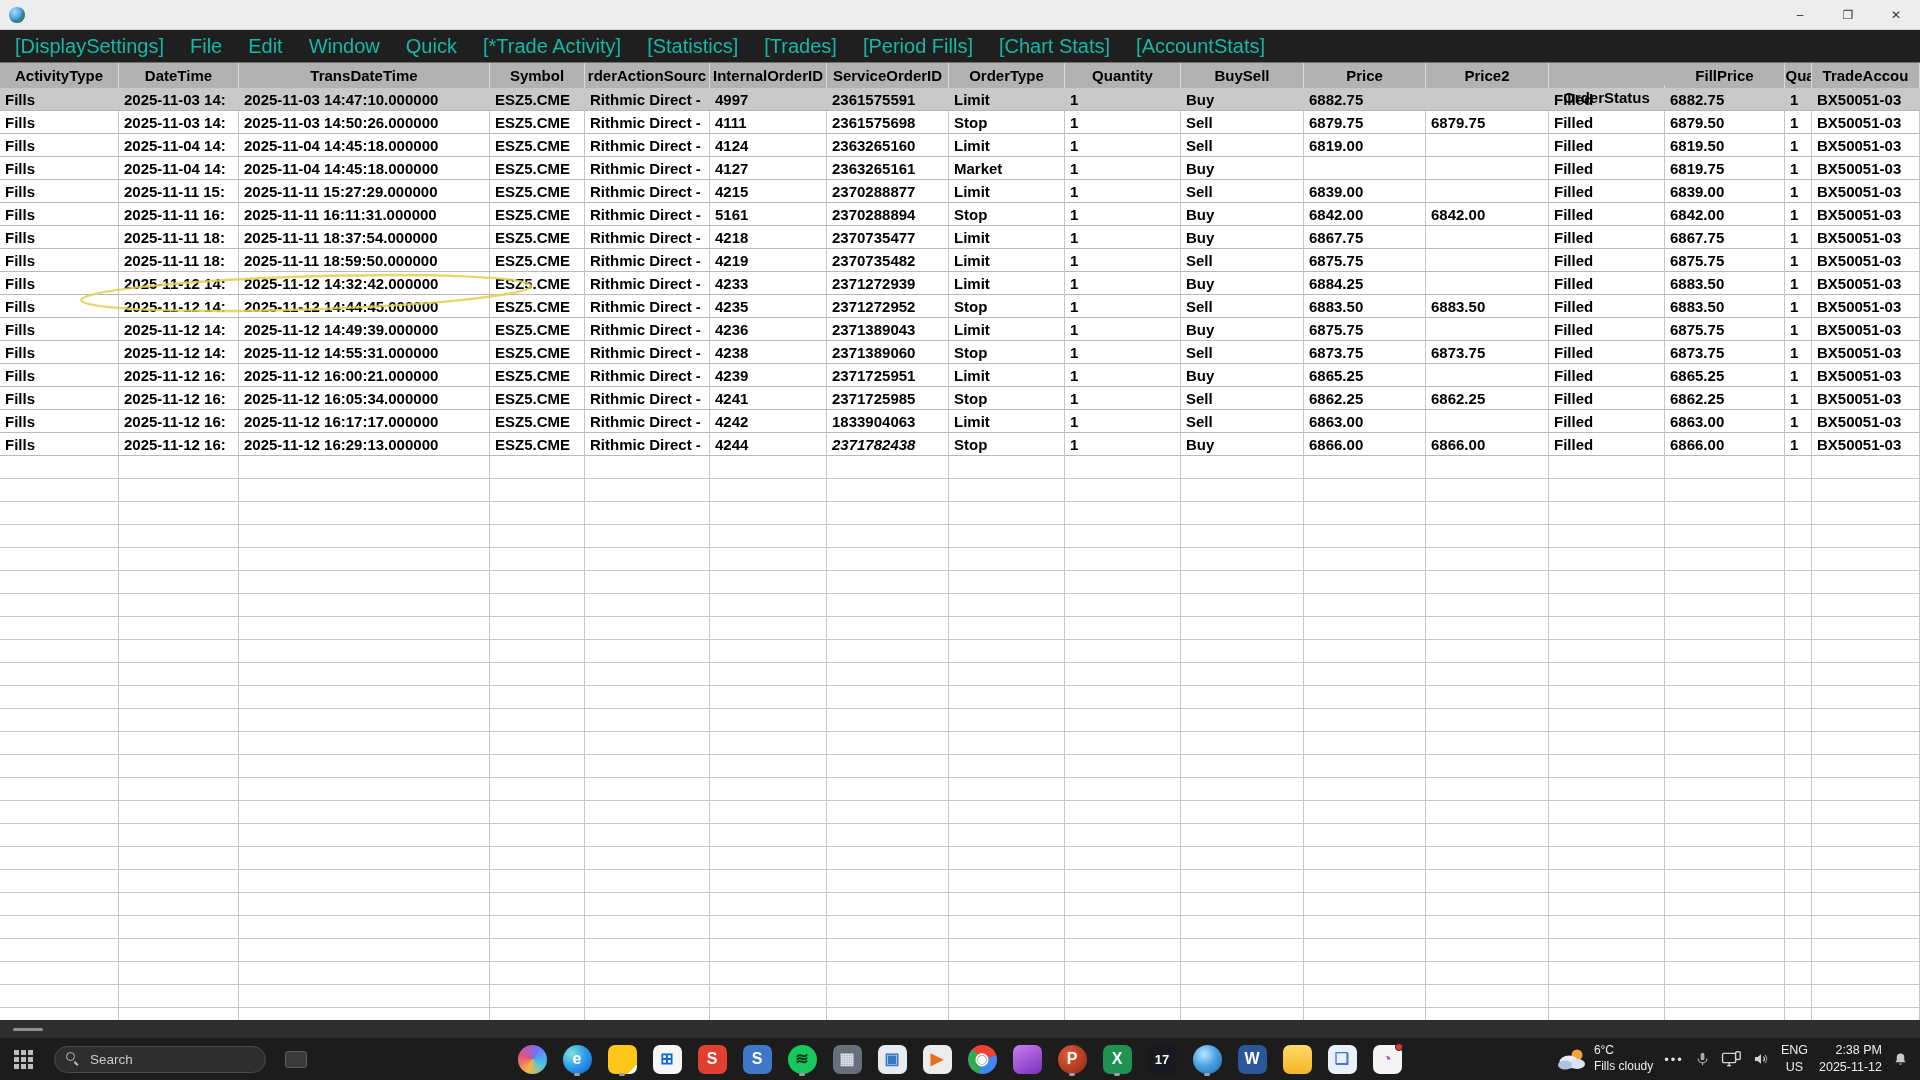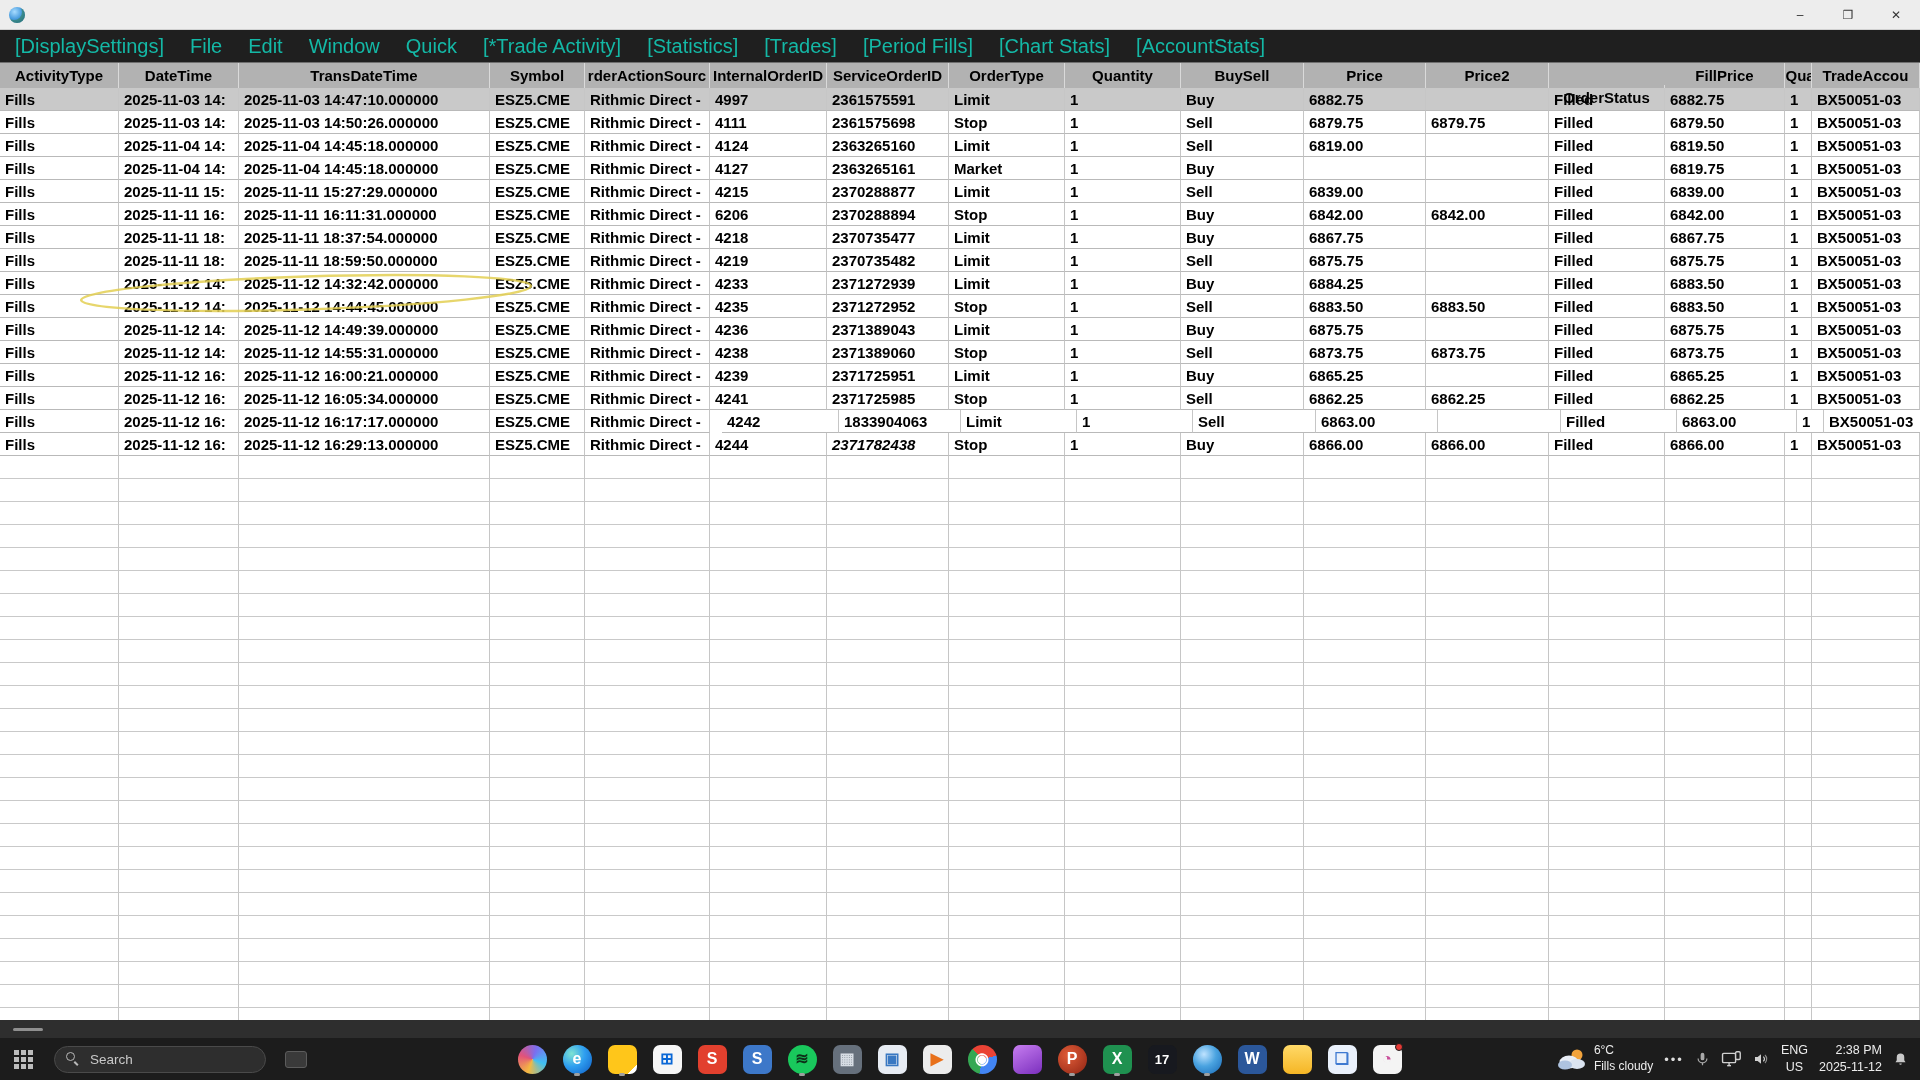--- a/index.html
+++ b/index.html
@@ -211,21 +211,21 @@
         <div class="tcell" style="width: 120px;">6839.00</div>
         <div class="tcell" style="width: 27px;">1</div>
         <div class="tcell" style="width: 108px;">BX50051-03</div>
       </div>
       <div class="trow">
         <div class="tcell" style="width: 119px;">Fills</div>
         <div class="tcell" style="width: 120px;">2025-11-11  16:</div>
         <div class="tcell" style="width: 251px;">2025-11-11  16:11:31.000000</div>
         <div class="tcell" style="width: 95px;">ESZ5.CME</div>
         <div class="tcell" style="width: 125px;">Rithmic Direct - </div>
-        <div class="tcell" style="width: 117px;">6206</div>
+        <div class="tcell" style="width: 117px;">5161</div>
         <div class="tcell" style="width: 122px;">2370288894</div>
         <div class="tcell" style="width: 116px;">Stop</div>
         <div class="tcell" style="width: 116px;">1</div>
         <div class="tcell" style="width: 123px;">Buy</div>
         <div class="tcell" style="width: 122px;">6842.00</div>
         <div class="tcell" style="width: 123px;">6842.00</div>
         <div class="tcell" style="width: 116px;">Filled</div>
         <div class="tcell" style="width: 120px;">6842.00</div>
         <div class="tcell" style="width: 27px;">1</div>
         <div class="tcell" style="width: 108px;">BX50051-03</div>
@@ -373,21 +373,21 @@
         <div class="tcell" style="width: 120px;">6862.25</div>
         <div class="tcell" style="width: 27px;">1</div>
         <div class="tcell" style="width: 108px;">BX50051-03</div>
       </div>
       <div class="trow">
         <div class="tcell" style="width: 119px;">Fills</div>
         <div class="tcell" style="width: 120px;">2025-11-12  16:</div>
         <div class="tcell" style="width: 251px;">2025-11-12  16:17:17.000000</div>
         <div class="tcell" style="width: 95px;">ESZ5.CME</div>
         <div class="tcell" style="width: 125px;">Rithmic Direct - </div>
-        <div class="tcell" style="width: 117px; margin-left: 12px;">4242</div>
+        <div class="tcell" style="width: 117px;">4242</div>
         <div class="tcell" style="width: 122px;">1833904063</div>
         <div class="tcell" style="width: 116px;">Limit</div>
         <div class="tcell" style="width: 116px;">1</div>
         <div class="tcell" style="width: 123px;">Sell</div>
         <div class="tcell" style="width: 122px;">6863.00</div>
         <div class="tcell" style="width: 123px;"></div>
         <div class="tcell" style="width: 116px;">Filled</div>
         <div class="tcell" style="width: 120px;">6863.00</div>
         <div class="tcell" style="width: 27px;">1</div>
         <div class="tcell" style="width: 108px;">BX50051-03</div>

